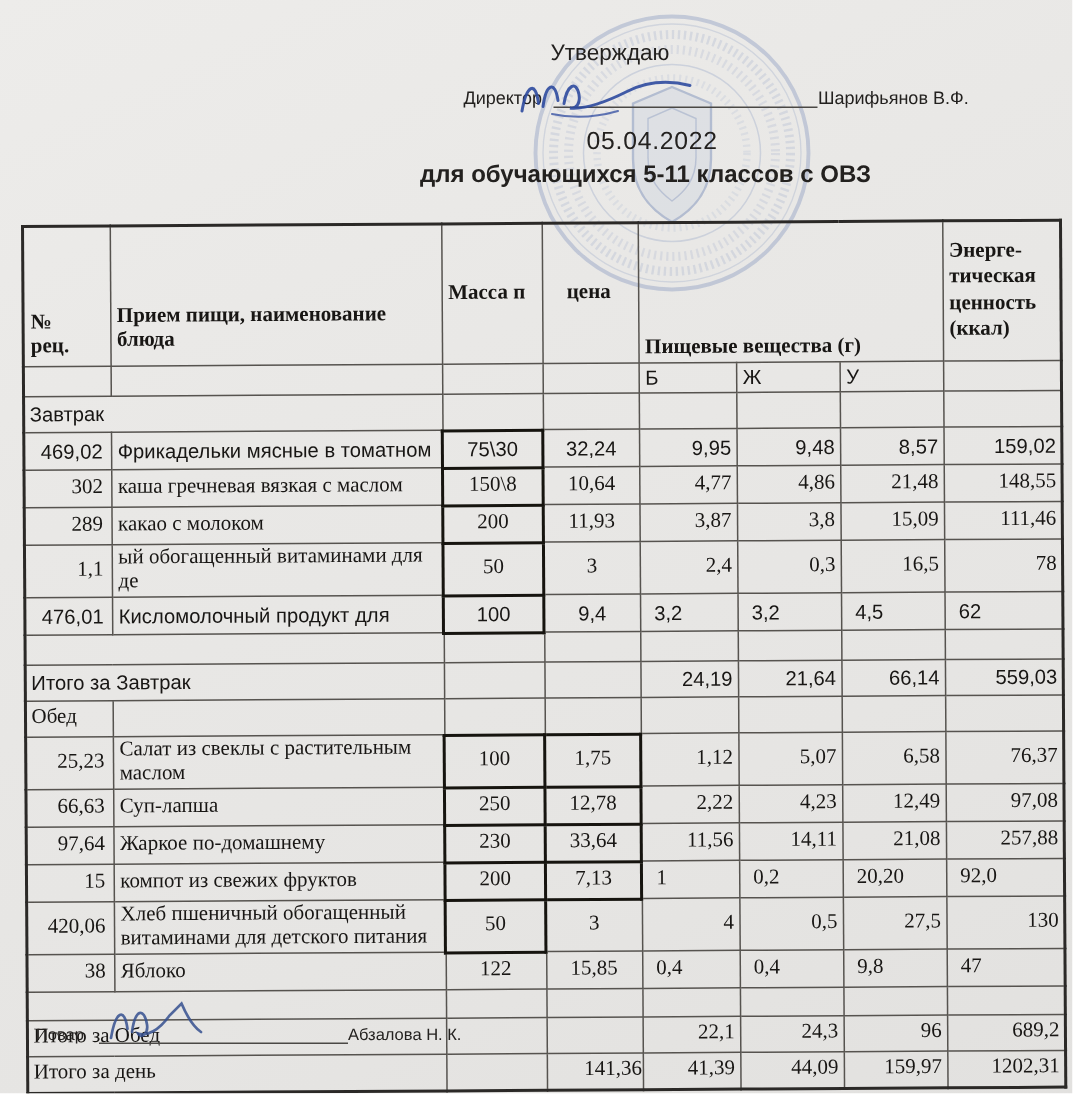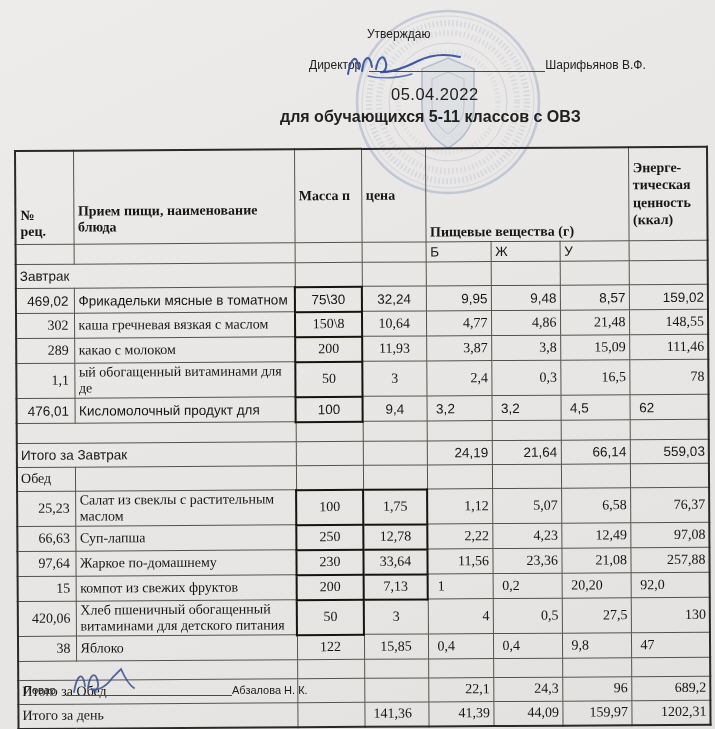--- a/index.html
+++ b/index.html
@@ -8,56 +8,56 @@
     position: relative;
     width: 715px; height: 729px;
     background: linear-gradient(155deg, #edecea 0%, #e9e8e6 35%, #e6e5e3 70%, #e2e1df 100%);
     overflow: hidden;
     color: #23211f;
   }
   
   .stamp { position:absolute; left:352px; top:6px; width:192px; height:192px; opacity:.62; filter: blur(.4px); pointer-events:none; }
   
   .hline { position:absolute; white-space:nowrap; }
-  .approve { left:367px; top:27px; font-size:12px; }
+  .approve { left:367px; top:27px; font-size:15px; }
   .director-row { left:309px; top:55px; font-size:12px; display:flex; align-items:flex-end; }
   .sigline { display:inline-block; border-bottom:1.4px solid #4a4845; height:16px; }
   .sigline.dir { width:176px; margin-left:8px; }
   .sigline.cook { width:166px; margin-left:10px; }
   .date { left:391px; top:85px; font-size:16.5px; letter-spacing:.5px; }
   .subtitle { left:280px; top:108px; font-size:16px; font-weight:bold; }
   .sig-svg { position:absolute; pointer-events:none; }
   .sig-dir { left:338px; top:44px; }
   .sig-cook { left:66px; top:664px; }
   
   .tablewrap { position:absolute; left:14px; top:150px; }
   table { border-collapse:collapse; width:692px; table-layout:fixed;
           font-family:"Liberation Serif", serif; font-size:14px; color:#181614;
           border:2px solid #2b2927; transform:rotate(-0.35deg); transform-origin:0 0; }
   td, th { border:1px solid #56534f; padding:1px 4px; height:21px; overflow:hidden; }
   thead th { font-weight:bold; text-align:left; }
   .th-no { vertical-align:bottom; white-space:pre-line; padding-bottom:4px; }
   .th-dish { vertical-align:bottom; padding-bottom:8px; }
   .th-mass { vertical-align:middle; white-space:nowrap; padding-right:0; }
-  .th-price { vertical-align:middle; padding-left:4px; }
+  .th-price { vertical-align:middle; padding-left:16px; }
   .th-nutr { vertical-align:bottom; padding-bottom:1px; }
   .th-energy { vertical-align:middle; white-space:pre-line; line-height:1.25;margin-top:33px; }
   .subhead td { height:17px; font-family:"Liberation Sans", sans-serif; font-size:13.5px; }
   tr.sans { font-family:"Liberation Sans", sans-serif; font-size:13.5px; }
   .section-title { padding-left:3px; }
   .c-no { text-align:right; padding-right:5px; }
   .c-dish { padding-left:4px; }
   .c-mass { text-align:center; }
   .c-price { text-align:center; }
   tr.ar .num { text-align:right; padding-right:3px; }
   tr.al .num { text-align:left; padding-left:9px; }
   tr.spacer td { height:16px; }
   .total-label { padding-left:3px; }
   .thick { border:2px solid #16140f; }
-  .pr { text-align:right; padding-right:16px; }
+  .pr { text-align:right; padding-right:0; }
   
   .cook-row { left:24px; top:679px; font-size:11px; display:flex; align-items:flex-end; }
 </style>
 </head>
 <body>
 
 <div class="paper">
 
   <svg class="stamp" viewBox="0 0 192 192">
     <circle cx="96" cy="96" r="91" fill="none" stroke="#7489b8" stroke-width="2.6" opacity="0.55"></circle>
@@ -229,21 +229,21 @@
             <td class="num">4,23</td>
             <td class="num">12,49</td>
             <td class="num">97,08</td>
           </tr>
           <tr class="ar">
             <td class="c-no">97,64</td>
             <td class="c-dish">Жаркое по-домашнему</td>
             <td class="c-mass thick">230</td>
             <td class="c-price thick">33,64</td>
             <td class="num">11,56</td>
-            <td class="num">23,36</td>
+            <td class="num">14,11</td>
             <td class="num">21,08</td>
             <td class="num">257,88</td>
           </tr>
           <tr class="al">
             <td class="c-no">15</td>
             <td class="c-dish">компот из свежих фруктов</td>
             <td class="c-mass thick">200</td>
             <td class="c-price thick">7,13</td>
             <td class="num">1</td>
             <td class="num">0,2</td>

